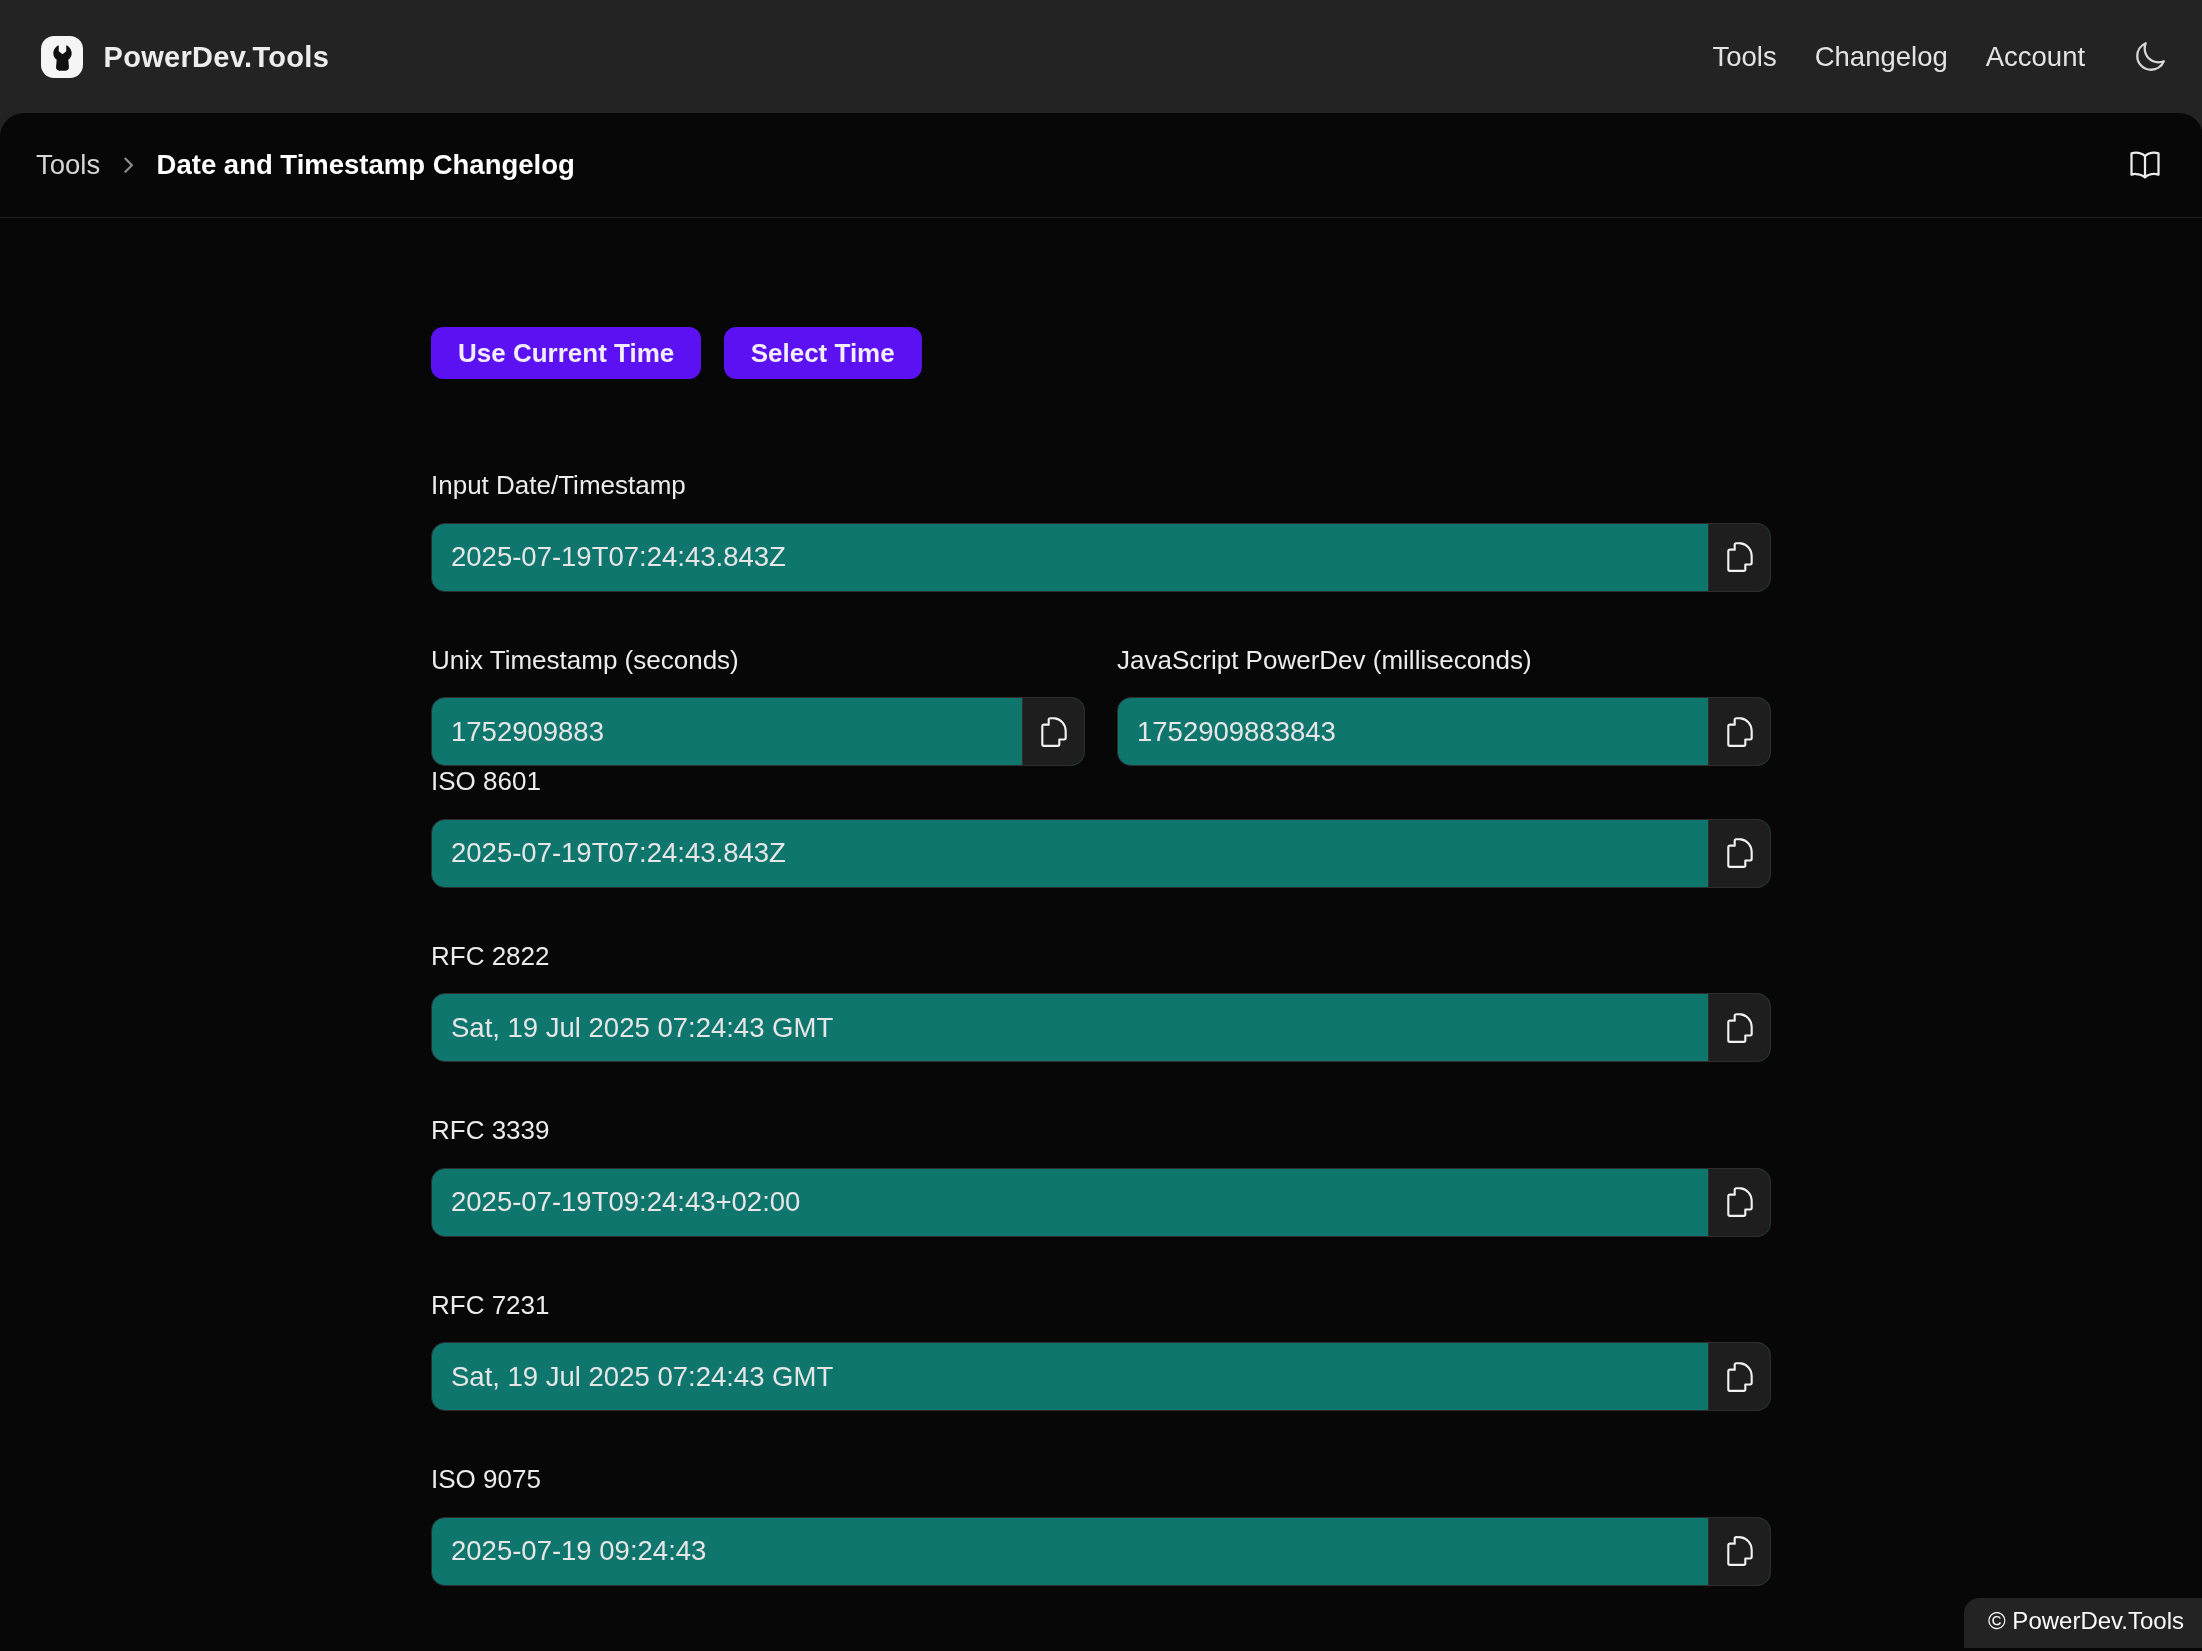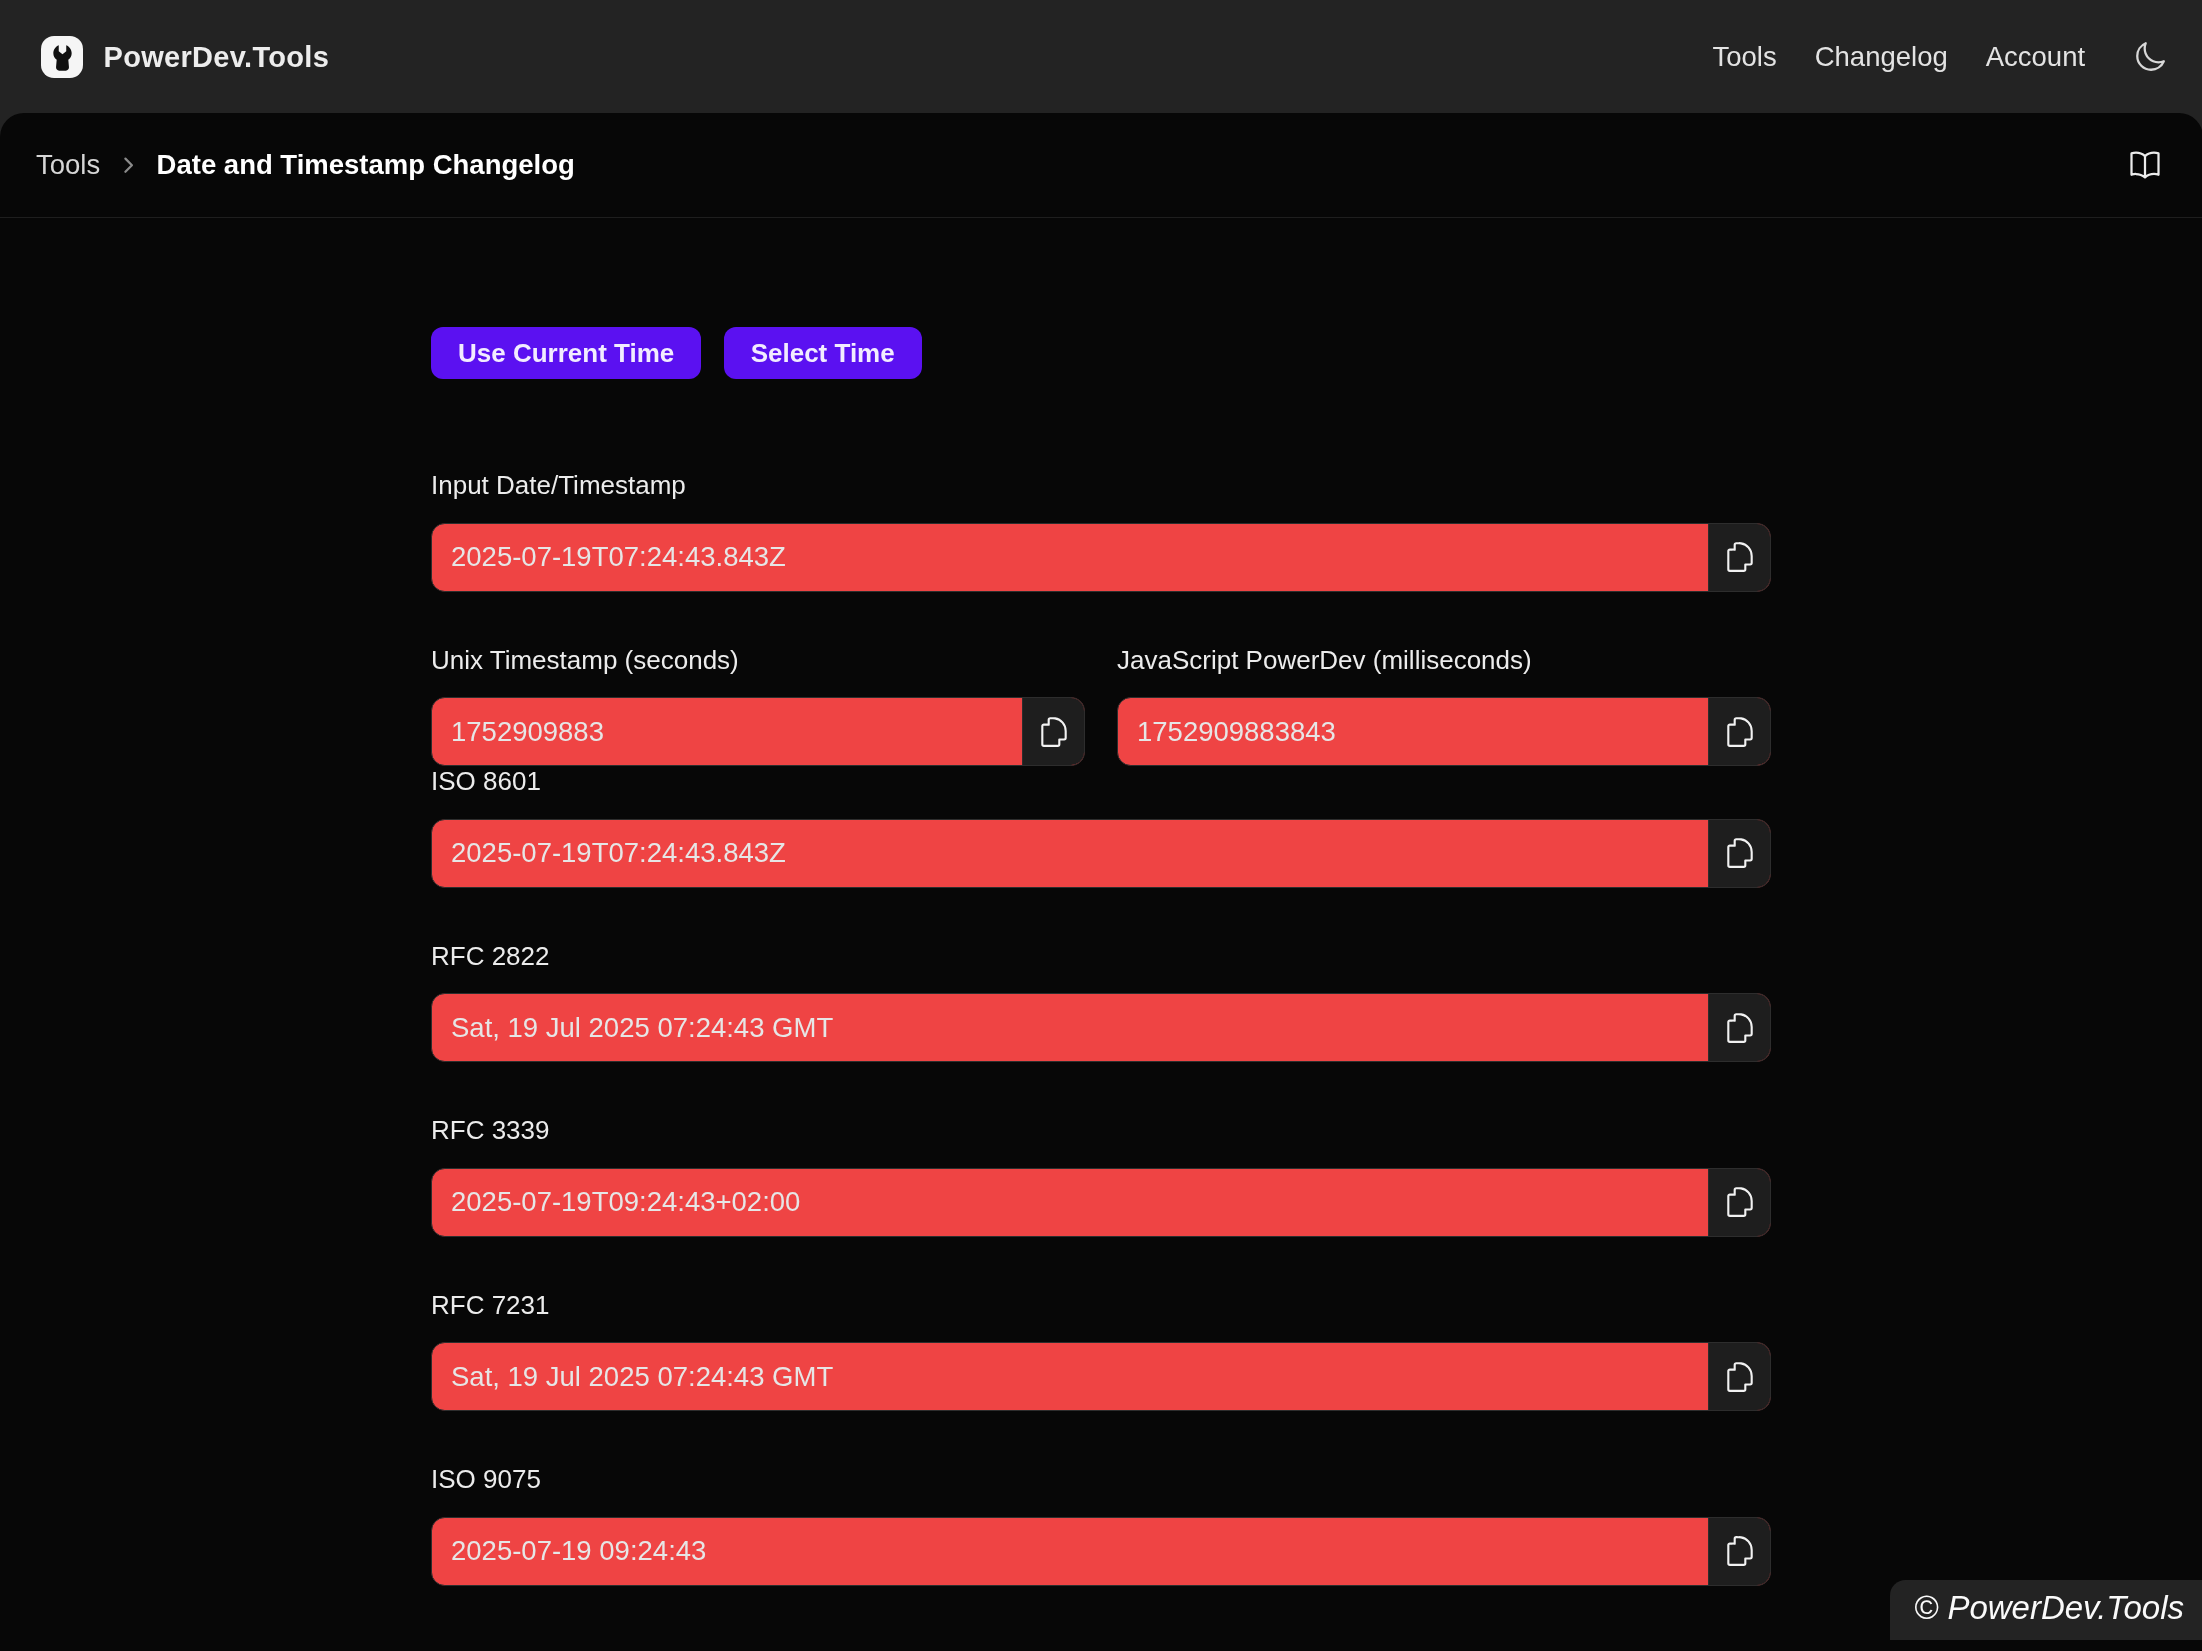--- a/index.html
+++ b/index.html
@@ -85,21 +85,21 @@
     display: flex; align-items: center;
     cursor: pointer;
   }
 
   .group { margin-bottom: 53px; width: 1340px; }
   .group-label { font-size: 26px; line-height: 31px; color: #ececec; margin-bottom: 21.5px; }
 
   .igroup {
     display: flex; align-items: stretch;
     height: 69px;
-    background: #ef4444;
+    background: #0f766e;
     border: 1.7px solid #2d2d2d;
     border-radius: 13.8px;
     overflow: hidden;
   }
   .ival {
     flex: 1;
     min-width: 0;
     background: transparent;
     border: none; outline: none;
     color: #e6e6e6;
@@ -117,27 +117,26 @@
     cursor: pointer;
   }
   .copy-btn svg { width: 34px; height: 34px; stroke: #f2f2f2; fill: none; stroke-width: 1.5; stroke-linecap: round; stroke-linejoin: round; }
 
   .cols { display: grid; grid-template-columns: 654px 654px; column-gap: 32px; width: 1340px; }
   .cols .group { margin-bottom: 0; width: auto; }
 
   
   .footer-chip {
     position: absolute;
-    right: 0; bottom: 12px;
+    right: 0; bottom: 4px;
     background: #232323;
     border-top-left-radius: 15.5px;
     padding: 9.5px 19px 13px 24px;
-    font-size: 33px;
+    font-size: 24px;
     color: #fafafa;
-    font-style: italic;
   }
 </style>
 </head>
 <body>
 
 <div class="app">
 
   <header class="topbar">
     <div class="brand">
       <div class="logo">

